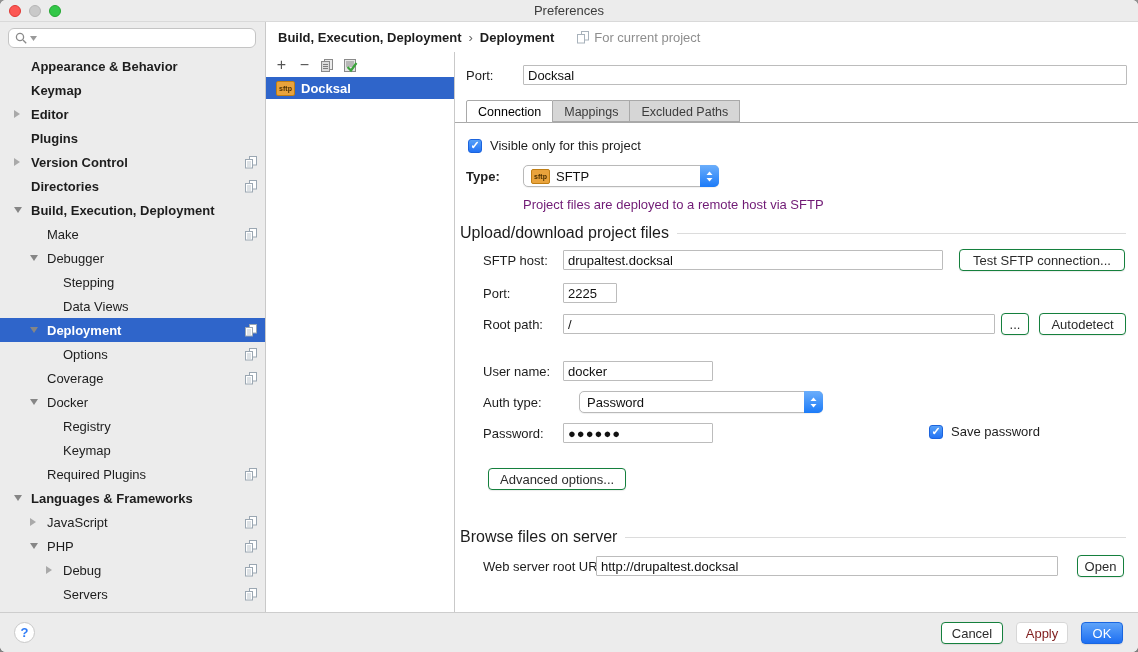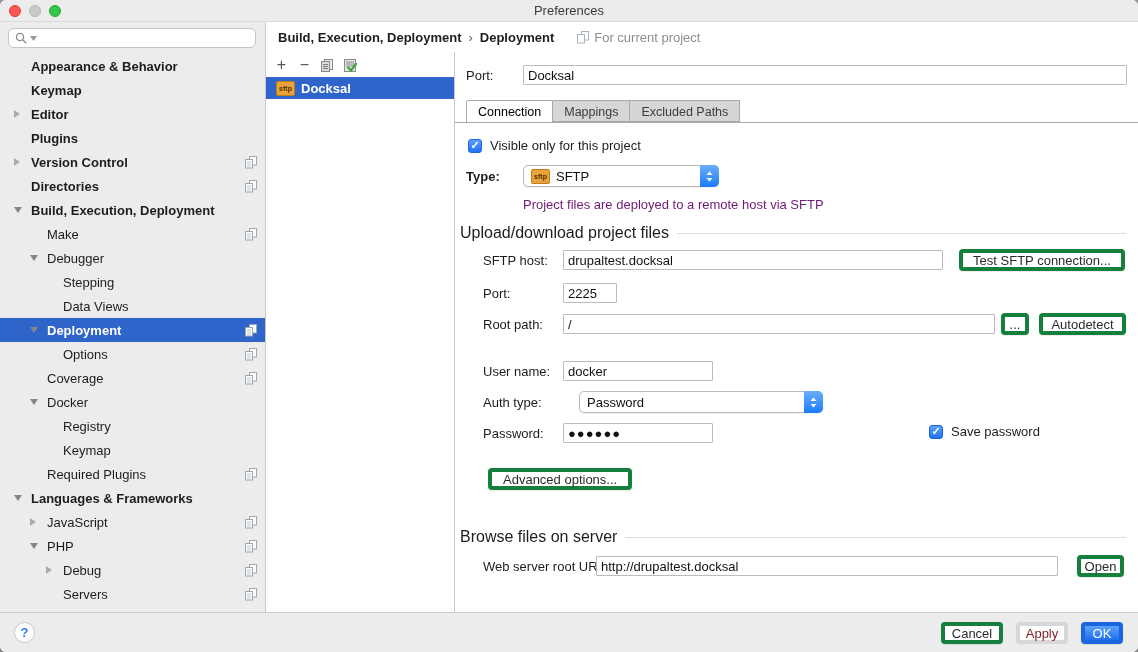--- a/index.html
+++ b/index.html
@@ -62,21 +62,21 @@
 
   
   .popup{position:absolute;box-sizing:border-box;height:22px;background:#fff;border:1px solid #b9b9b9;border-radius:5px;display:flex;align-items:center;padding:0 24px 0 7px;font-size:13px;color:#111;gap:6px;box-shadow:0 .5px 1px rgba(0,0,0,.06);}
   .popup .cap{position:absolute;right:-1px;top:-1px;bottom:-1px;width:19px;border-radius:0 5px 5px 0;background:linear-gradient(#6baefb,#1c7bf8);display:flex;align-items:center;justify-content:center;}
 
   .hint{font-size:13px;color:#701a75;white-space:nowrap;}
   .section{position:absolute;display:flex;align-items:center;font-size:16px;color:#1d1d1d;}
   .section .line{flex:1;border-top:1px solid #dcdcdc;margin-left:8px;margin-right:12px;}
 
   
-  .btn{box-sizing:border-box;height:22px;padding:0 11px;background:#fff;border:4px solid #15803d;border-radius:4px;font-family:"Liberation Sans",sans-serif;font-size:13px;color:#2b2b2b;box-shadow:0 .5px 1px rgba(0,0,0,.08);display:inline-flex;align-items:center;justify-content:center;white-space:nowrap;}
+  .btn{box-sizing:border-box;height:22px;padding:0 11px;background:#fff;border:1px solid #15803d;border-radius:4px;font-family:"Liberation Sans",sans-serif;font-size:13px;color:#2b2b2b;box-shadow:0 .5px 1px rgba(0,0,0,.08);display:inline-flex;align-items:center;justify-content:center;white-space:nowrap;}
   .btn.primary{background:linear-gradient(#5ea3f9,#1d6ff2);border-color:#1a66e0;color:#fff;}
   .btn.disabled{color:#7f1d1d;border-color:#d7d7d7;box-shadow:none;}
 
   
   .footer{position:absolute;left:0;top:612px;width:100%;height:40px;background:#ececec;border-top:1px solid #cdcdcd;box-sizing:border-box;}
   .help-btn{position:absolute;left:14px;top:9px;width:21px;height:21px;border-radius:50%;background:#fff;border:1px solid #c9c9c9;box-sizing:border-box;color:#2e7bf6;font-size:13px;font-weight:700;display:flex;align-items:center;justify-content:center;}
   .footer-btns{position:absolute;right:15px;top:9px;display:flex;gap:13px;align-items:center;}
 </style>
 </head>
 <body>

